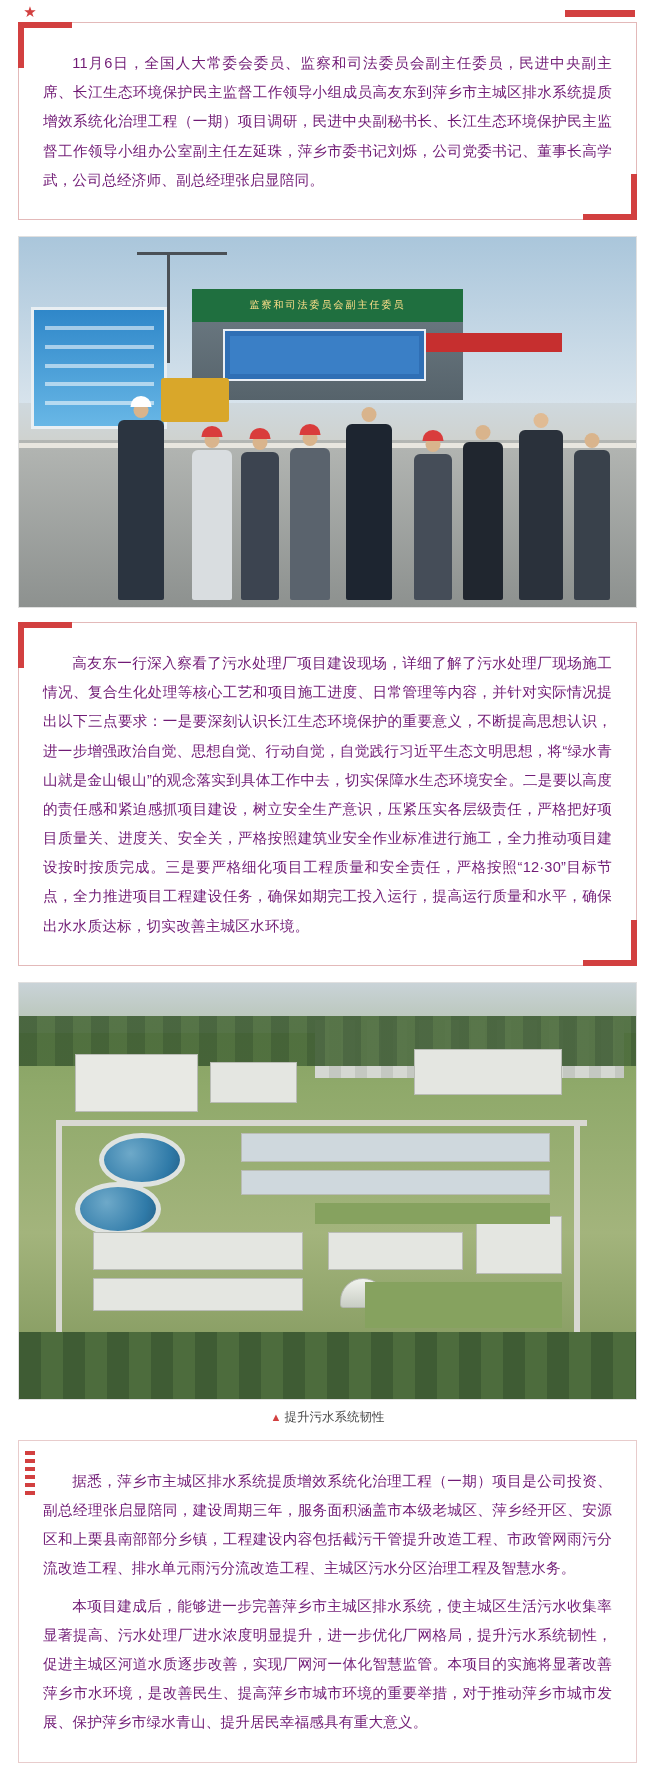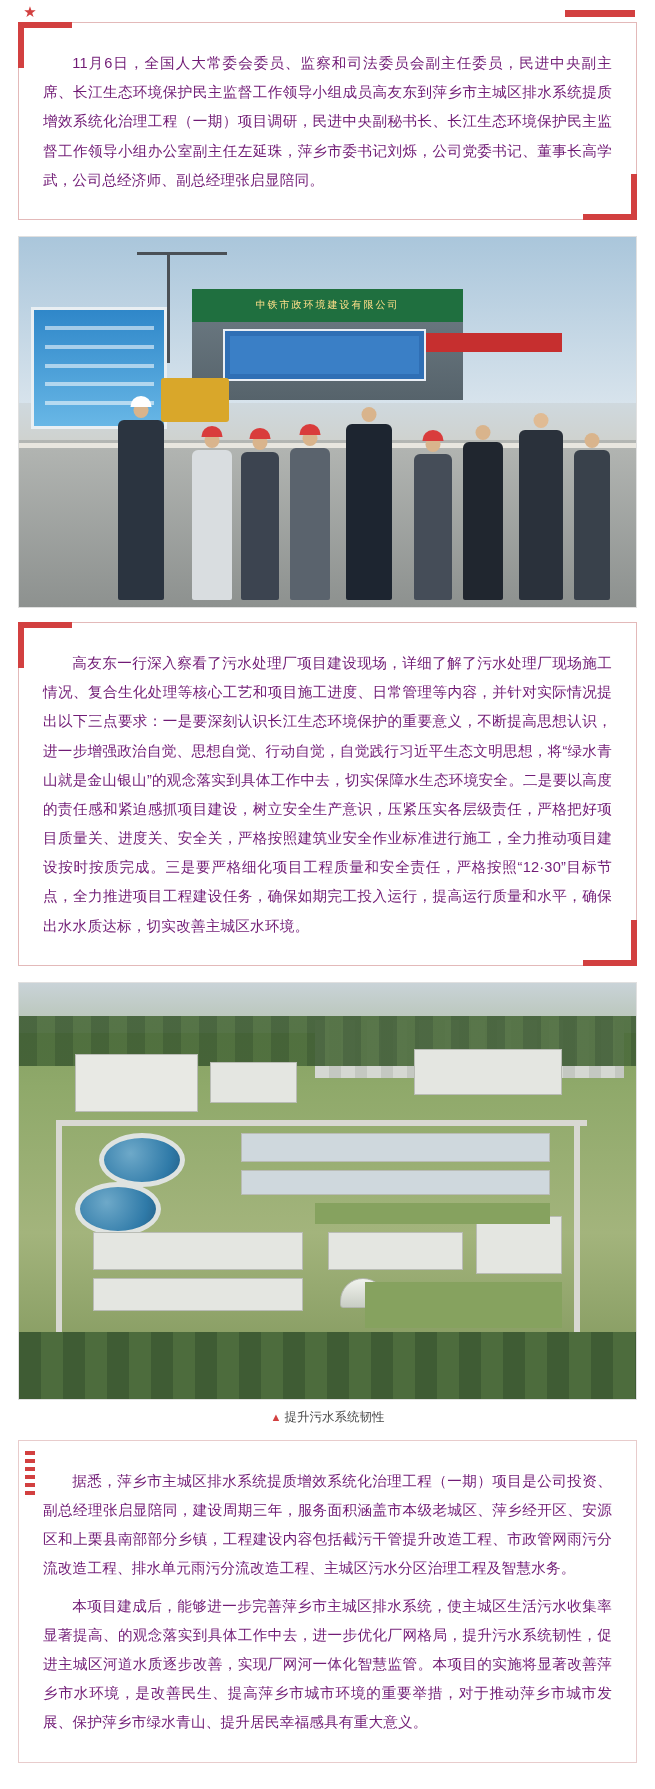--- a/index.html
+++ b/index.html
@@ -232,21 +232,21 @@
     <div class="br-h"></div>
     <div class="br-v"></div>
     <p>11月6日，全国人大常委会委员、监察和司法委员会副主任委员，民进中央副主席、长江生态环境保护民主监督工作领导小组成员高友东到萍乡市主城区排水系统提质增效系统化治理工程（一期）项目调研，民进中央副秘书长、长江生态环境保护民主监督工作领导小组办公室副主任左延珠，萍乡市委书记刘烁，公司党委书记、董事长高学武，公司总经济师、副总经理张启显陪同。</p>
   </div>
 
   <div class="figure">
     <div class="photo photo1">
       <div class="p1-sky"></div>
       <div class="p1-town"></div>
       <div class="p1-building"></div>
-      <div class="p1-banner">中铁市政环境建设有限公司</div>
+      <div class="p1-banner">监察和司法委员会副主任委员</div>
       <div class="p1-sign">
           <div class="inner"></div>
         </div>
       <div class="p1-redband"></div>
 
       <div class="p1-leftboard">
         <div class="line" style="top:14%"></div>
         <div class="line" style="top:30%"></div>
         <div class="line" style="top:46%"></div>
         <div class="line" style="top:62%"></div>
@@ -333,16 +333,16 @@
 
       <div class="p2-trees-bottom"></div>
     </div>
     <div class="caption">
       <span class="tri">▲</span><span>提升污水系统韧性</span>
     </div>
   </div>
 
   <div class="card card-dashed">
     <p>据悉，萍乡市主城区排水系统提质增效系统化治理工程（一期）项目是公司投资、副总经理张启显陪同，建设周期三年，服务面积涵盖市本级老城区、萍乡经开区、安源区和上栗县南部部分乡镇，工程建设内容包括截污干管提升改造工程、市政管网雨污分流改造工程、排水单元雨污分流改造工程、主城区污水分区治理工程及智慧水务。</p>
-    <p>本项目建成后，能够进一步完善萍乡市主城区排水系统，使主城区生活污水收集率显著提高、的观念落实到具体工作中去，进一步优化厂网格局，提升污水系统韧性，促进主城区河道水质逐步改善，实现厂网河一体化智慧监管。本项目的实施将显著改善萍乡市水环境，是改善民生、提高萍乡市城市环境的重要举措，对于推动萍乡市城市发展、保护萍乡市绿水青山、提升居民幸福感具有重大意义。</p>
+    <p>本项目建成后，能够进一步完善萍乡市主城区排水系统，使主城区生活污水收集率显著提高、污水处理厂进水浓度明显提升，进一步优化厂网格局，提升污水系统韧性，促进主城区河道水质逐步改善，实现厂网河一体化智慧监管。本项目的实施将显著改善萍乡市水环境，是改善民生、提高萍乡市城市环境的重要举措，对于推动萍乡市城市发展、保护萍乡市绿水青山、提升居民幸福感具有重大意义。</p>
   </div>
 
 </div>
 
 </body></html>

